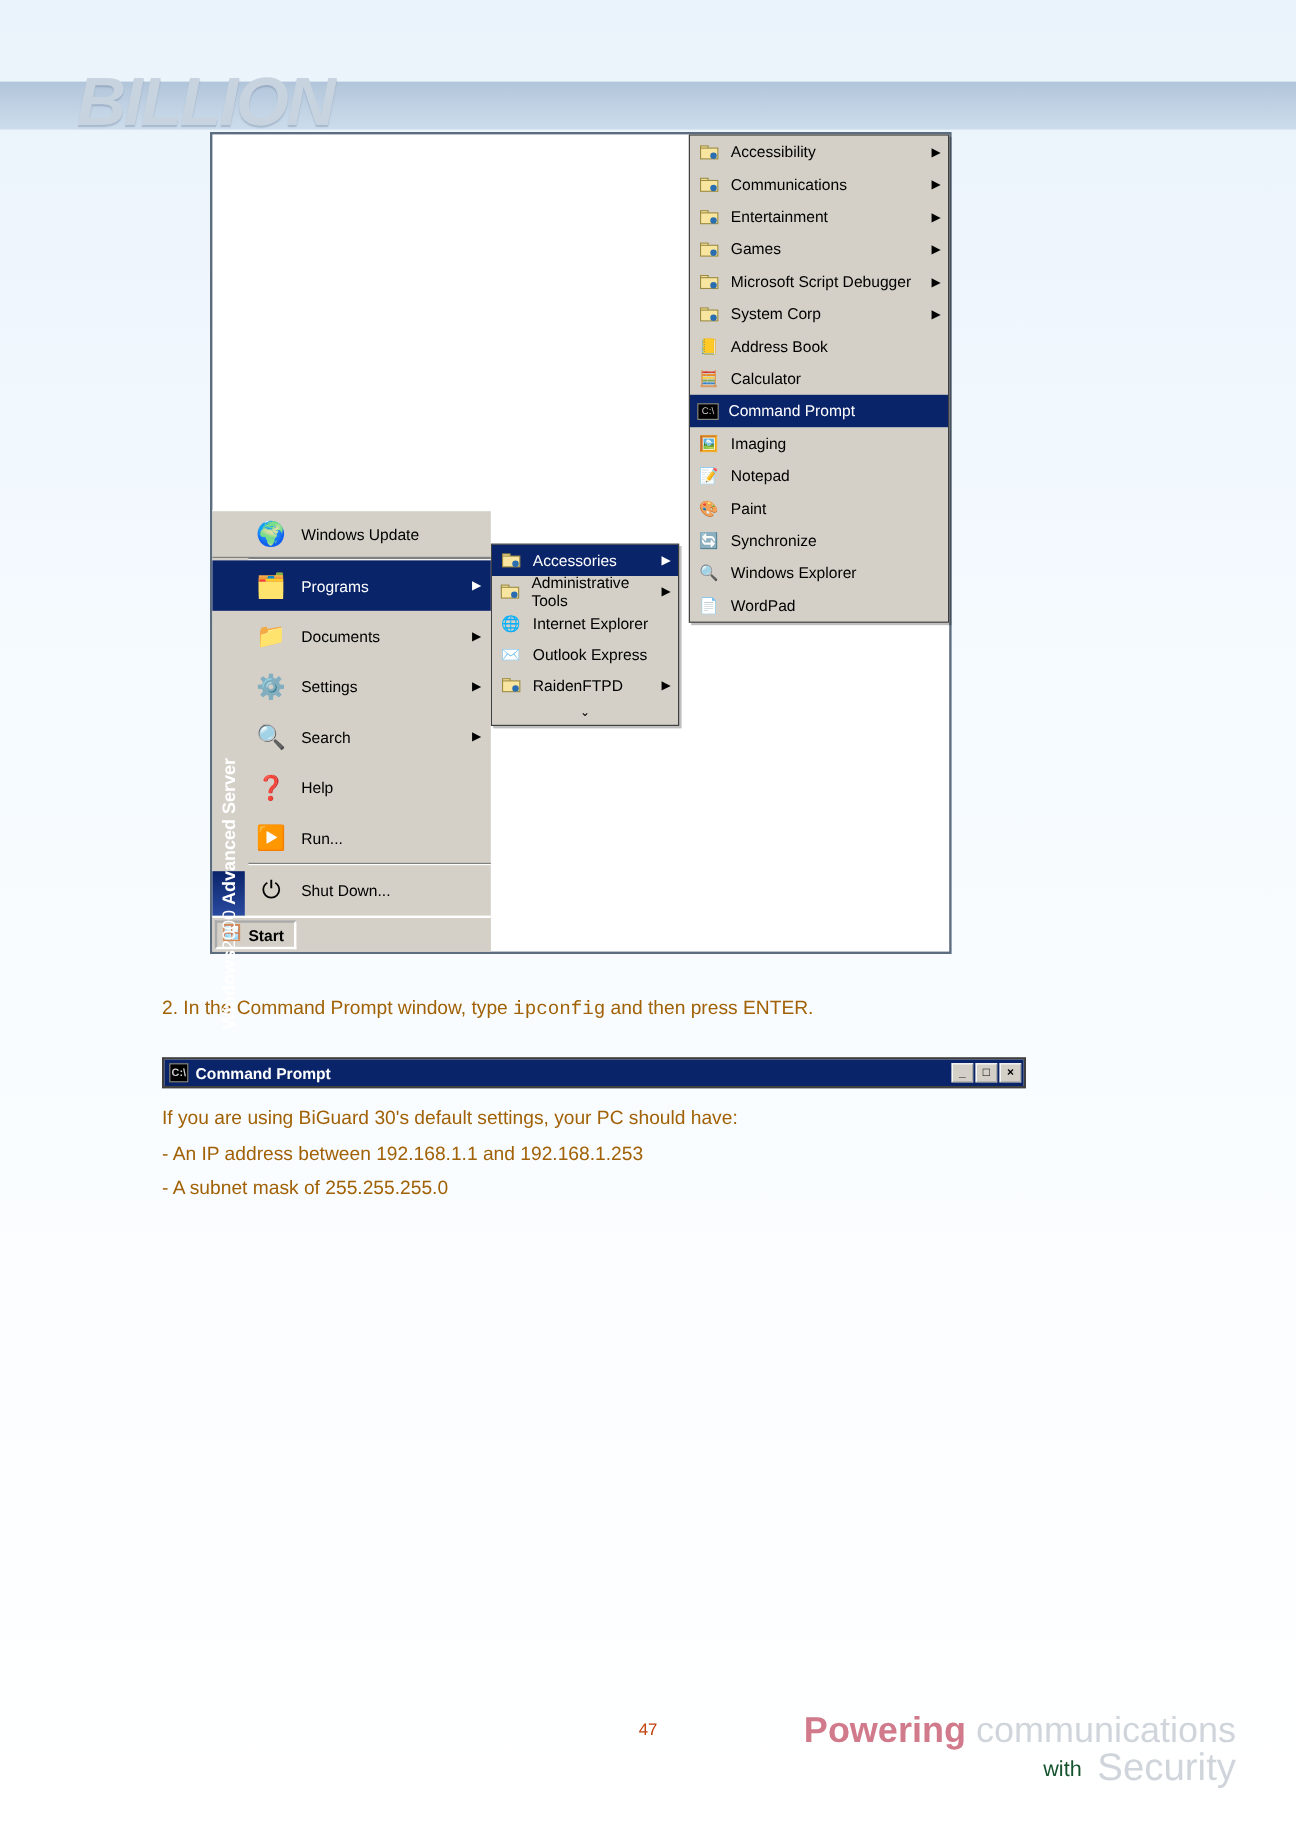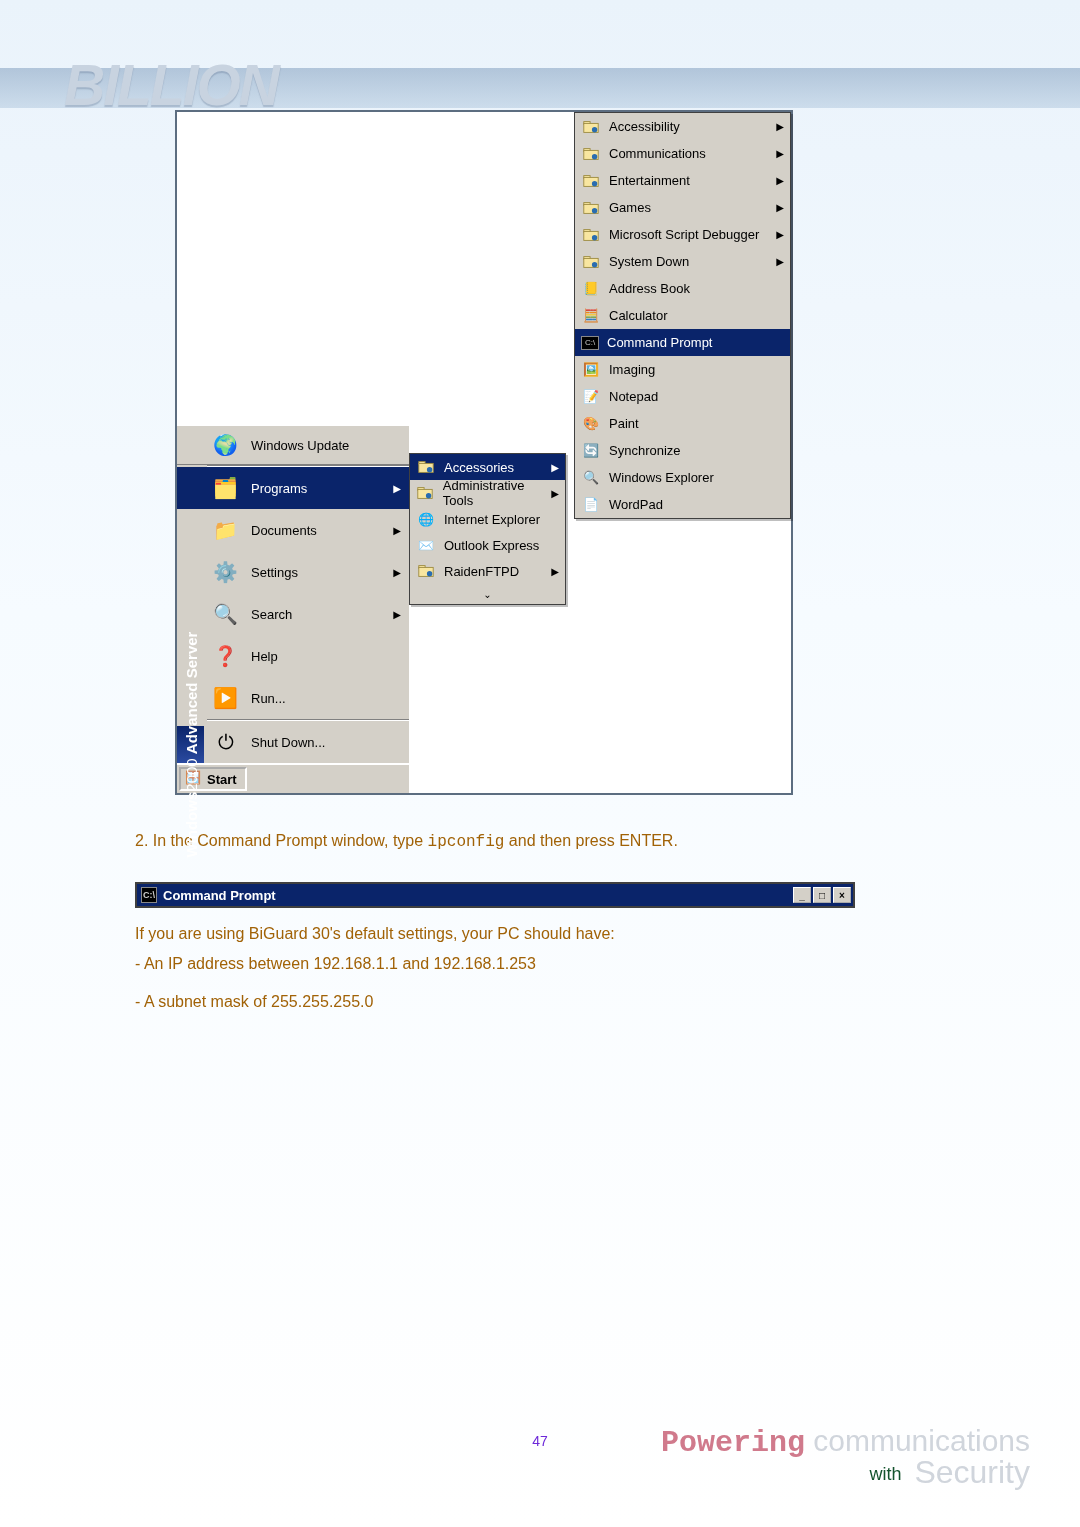--- a/index.html
+++ b/index.html
@@ -202,30 +202,30 @@
   .cmd-scroll .up {
     height:18px;border:1px outset #fff;display:flex;align-items:center;justify-content:center;font-size:9px;
   }
 
   
   .page-num {
     position:absolute;
     bottom: 78px; left: 50%;
     transform: translateX(-50%);
     font-size: 14px;
-    color:#6d28d9;
+    color:#c2410c;
   }
   .footer-brand {
     position:absolute;
     bottom: 36px; right: 50px;
     text-align: right;
     font-family: Arial, sans-serif;
   }
   .footer-brand .l1 { font-size: 30px; color:#d0d5dc; }
-  .footer-brand .l1 b { color:#d07a8c; font-weight:bold;font-family:Liberation Mono, monospace; }
+  .footer-brand .l1 b { color:#d07a8c; font-weight:bold; }
   .footer-brand .l2 { font-size: 32px; color:#d0d5dc; margin-top:-6px; }
   .footer-brand .l2 span.with { font-size:18px; color:#14532d; margin-right:8px; vertical-align: middle; }
 </style>
 </head>
 <body>
 
 <div class="header-stripe"></div>
 <div class="logo">BILLION</div>
 
 <div class="content">
@@ -290,21 +290,21 @@
         <span class="arrow">▶</span>
       </div>
       <div class="fly-item">
         <span class="ic folder-ic">
             <svg viewBox="0 0 20 20">
               <rect class="tab" x="2" y="4" width="7" height="3"></rect>
               <rect class="body" x="2" y="6" width="16" height="10"></rect>
               <circle cx="14" cy="13" r="3"></circle>
             </svg>
           </span>
-        <span>System Down</span>
+        <span>System Corp</span>
         <span class="arrow">▶</span>
       </div>
       <div class="fly-item">
         <span class="ic">📒</span>
         <span>Address Book</span>
       </div>
       <div class="fly-item">
         <span class="ic">🧮</span>
         <span>Calculator</span>
       </div>
@@ -449,21 +449,21 @@
       <span>Command Prompt</span>
       <span class="spacer"></span>
       <span class="wbtn">_</span>
       <span class="wbtn">□</span>
       <span class="wbtn">×</span>
     </div>
   </div>
 
   <p class="body-text" style="margin-top:14px">If you are using BiGuard 30's default settings, your PC should have:</p>
   <p class="body-text" style="margin-top:6px">- An IP address between 192.168.1.1 and 192.168.1.253</p>
-  <p class="body-text" style="margin-top:14px">- A subnet mask of 255.255.255.0</p>
+  <p class="body-text" style="margin-top:4px">- A subnet mask of 255.255.255.0</p>
 
 </div>
 
 <div class="page-num">47</div>
 
 <div class="footer-brand">
   <div class="l1">
     <b>Powering</b><span> communications</span>
   </div>
   <div class="l2">

